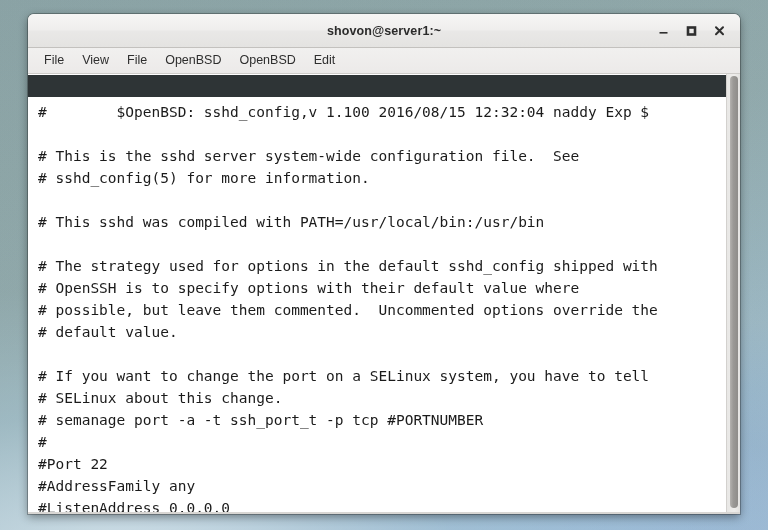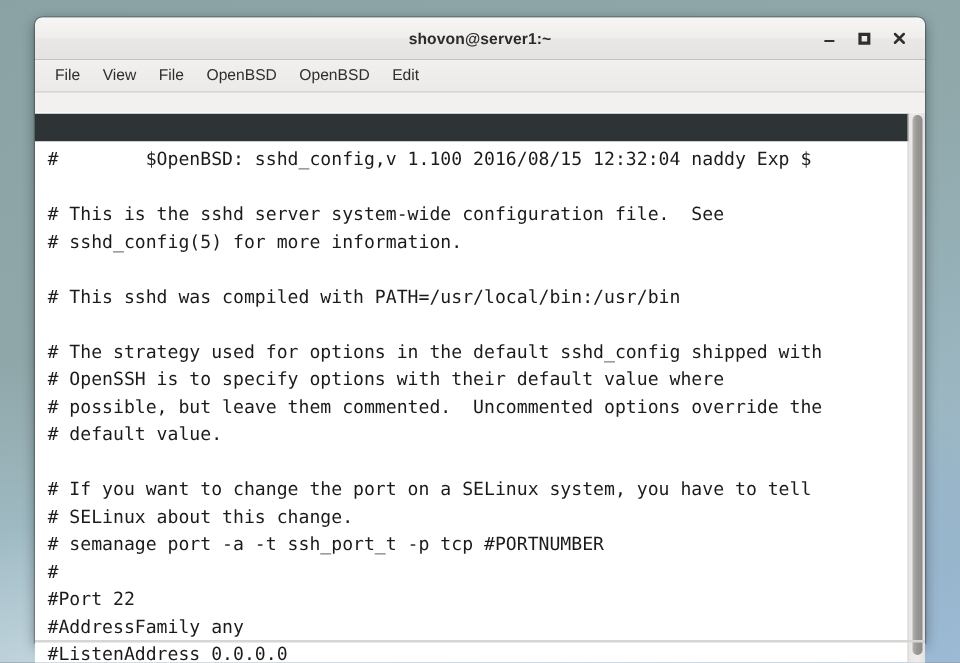--- a/index.html
+++ b/index.html
@@ -92,21 +92,20 @@
     line-height: 1;
     user-select: none;
   }
 
   
   #terminal {
     position: relative;
     height: 440px;
     background: #ffffff;
     overflow: hidden;
-    margin-top: 16px;
   }
   #term-inner {
     position: absolute;
     left: 0; top: 0;
     width: 710px;
     height: 440px;
     font-family: "DejaVu Sans Mono", "Liberation Mono", monospace;
     font-size: 14.5px;
     line-height: 22px;
     color: #1b1b1b;

